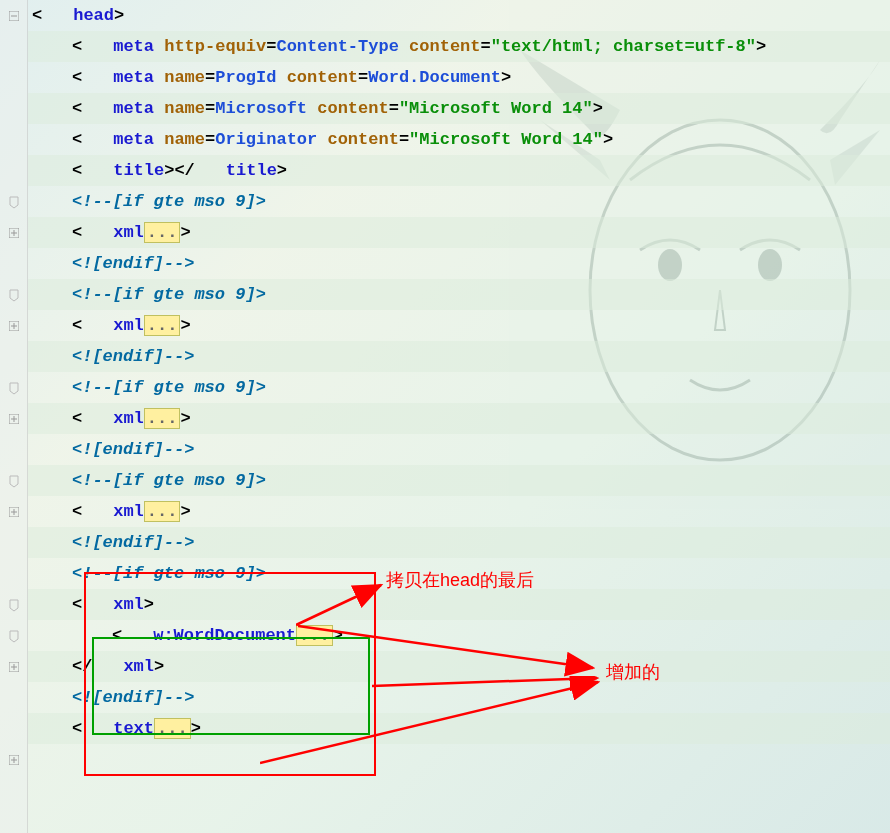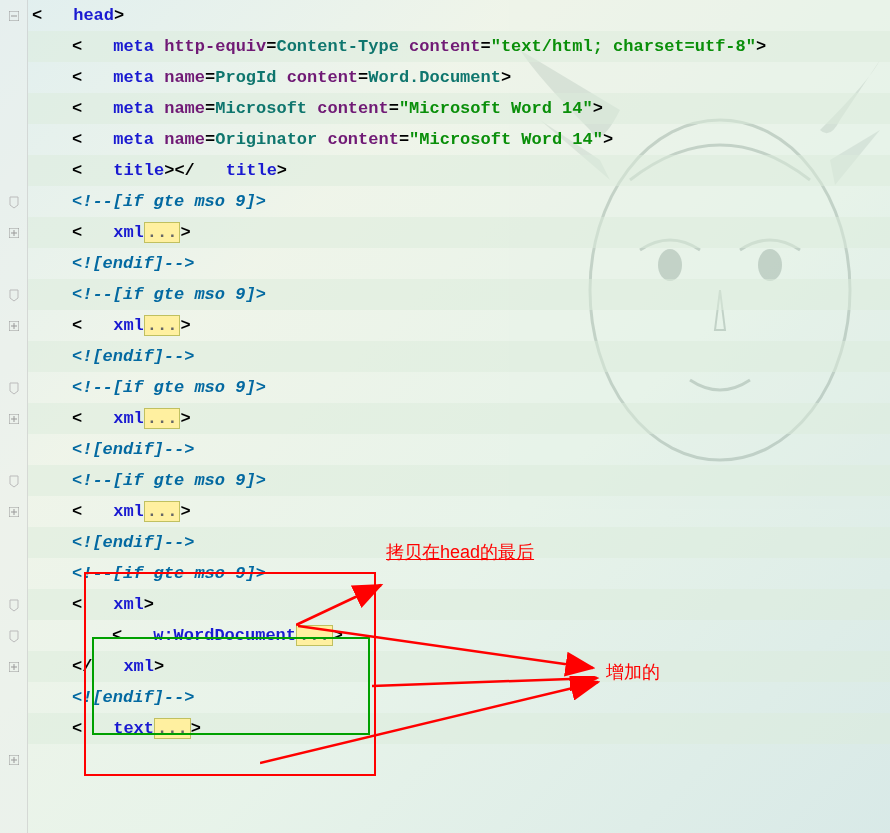--- a/index.html
+++ b/index.html
@@ -59,22 +59,22 @@
   padding-left: 4px;
   white-space: pre;
   position: relative;
 }
 .line.stripe { background: rgba(220,235,220,0.5); }
 .line.highlight { background: rgba(255,243,196,0.9); }
 .indent1 { padding-left: 44px; }
 .indent2 { padding-left: 84px; }
 .bracket { color: #000; }
 .tag { color: #1a1ad1; margin-left: 31px; }
-.attr { color: #701a75; }
-.value { color: #0f766e; }
+.attr { color: #a16207; }
+.value { color: #1d4ed8; }
 .value-bold { color: #0a8f0a; font-weight: bold; }
 .comment { color: #0369a1; font-style: italic; }
 .comment-green { color: #0a8f0a; font-style: italic; }
 .ellipsis { 
   background: #fff0a0; 
   border: 1px solid #c0c060;
   padding: 0 2px;
   font-style: normal;
   color: #666;
 }
@@ -223,21 +223,21 @@
           <line x1="2" y1="5" x2="8" y2="5" stroke="#999" stroke-width="1"></line>
           <line x1="5" y1="2" x2="5" y2="8" stroke="#999" stroke-width="1"></line>
         </svg>
       </div>
     </div>
   <div class="code-area" id="code-area">
 
     <div class="red-box" style="top:572px;left:56px;width:292px;height:204px;"></div>
     <div class="green-box" style="top:637px;left:64px;width:278px;height:98px;"></div>
 
-    <div class="annotation" style="top:540px;left:358px;text-decoration:underline;">拷贝在head的最后</div>
+    <div class="annotation" style="top:568px;left:358px;">拷贝在head的最后</div>
     <div class="annotation" style="top:660px;left:578px;">增加的</div>
 
     <svg class="arrow" style="top:580px;left:268px;width:300px;height:60px;">
       <defs>
           <marker id="ah1" markerWidth="12" markerHeight="10" refX="11" refY="5" orient="auto">
             <polygon points="0 0, 12 5, 0 10" fill="#ff0000"></polygon>
           </marker>
         </defs>
       <line x1="0" y1="45" x2="85" y2="5" stroke="#ff0000" stroke-width="2.5" marker-end="url(#ah1)"></line>
     </svg>

